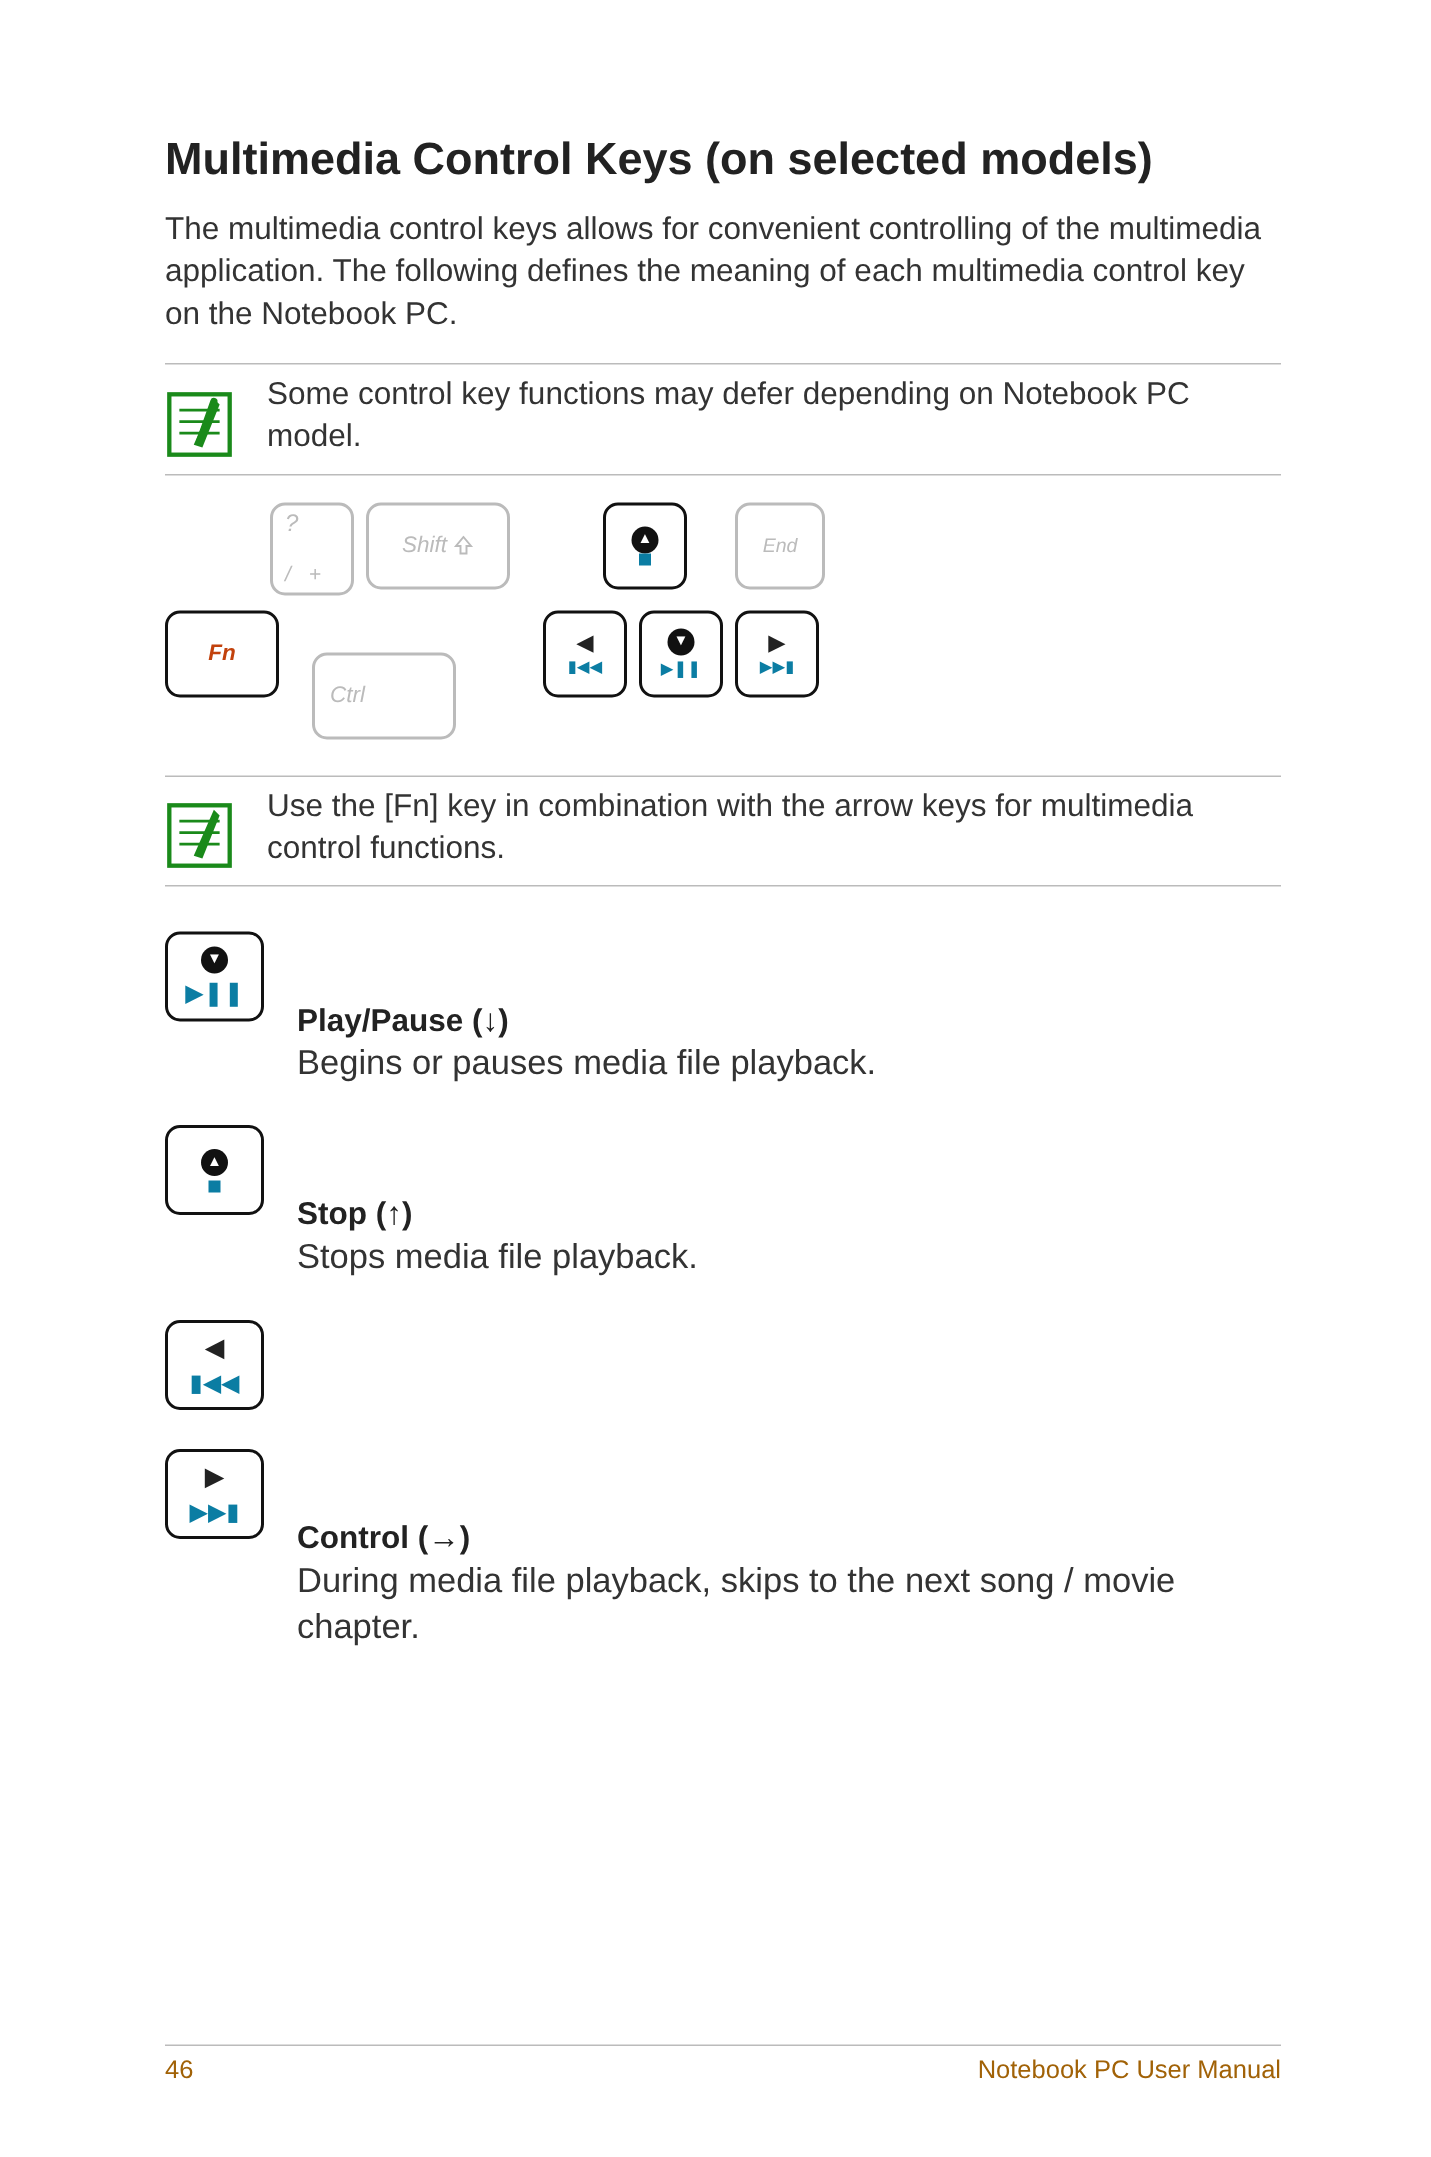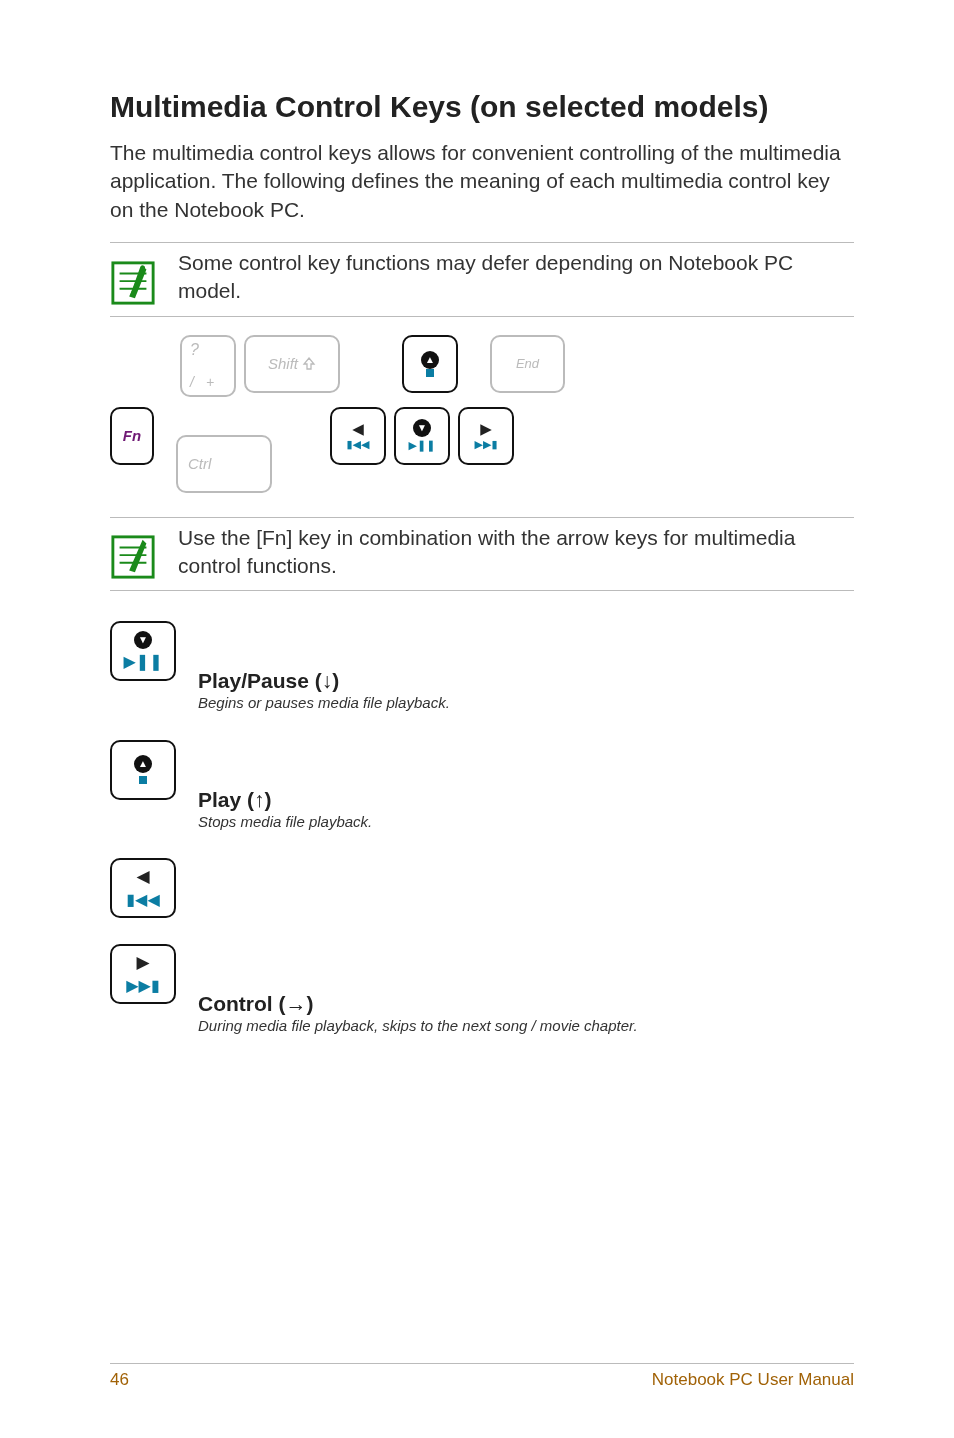--- a/index.html
+++ b/index.html
@@ -66,23 +66,23 @@
     justify-content: center;
     align-items: center;
     color: #bbb;
     font-size: 14px;
     position: relative;
   }
   .key.dark {
     border-color: #111;
   }
   .key.fn-key {
-    width: 44px;
+    width: 76px;
     font-size: 15px;
-    color: #701a75;
+    color: #c2410c;
     border-color: #111;
     font-style: italic;
     font-weight: 600;
   }
   .key.qmark {
     width: 56px;
     height: 62px;
     padding-left: 8px;
     align-items: flex-start;
     line-height: 1.1;
@@ -95,21 +95,21 @@
   .key.qmark .q-bot { font-size: 14px; display:flex; gap:12px; }
   .key.shift {
     width: 96px;
     font-style: italic;
     font-size: 15px;
     display:flex;
     flex-direction: row;
     gap:4px;
     justify-content: center;
   }
-  .key.end { width: 75px; font-style: italic; font-size: 13px; }
+  .key.end { width: 60px; font-style: italic; font-size: 13px; }
   .key.ctrl { width: 96px; font-style: italic; font-size: 15px; justify-content: flex-start; padding-left:10px; align-items:center; flex-direction: row; margin-top: 28px;}
   .key.arrow {
     width: 56px;
     height: 58px;
   }
   .key.arrow .arrow-tri { font-size: 15px; color: #222; line-height:1; }
   .key.arrow .media-glyph { font-size: 11px; margin-top: 2px; }
   .media-blue { color: #0b7da3; }
   .circle-black {
     width: 18px; height: 18px;
@@ -155,24 +155,23 @@
   .fn-texts {
     flex: 1;
     margin-top: 48px;
   }
   .fn-title {
     font-size: 21px;
     font-weight: 700;
     color: #222;
   }
   .fn-desc {
-    font-size: 15px;
+    font-size: 23px;
     line-height: 1.35;
     color: #333;
-    font-style: italic;
   }
 
   
   .footer {
     position: absolute;
     bottom: 48px;
     left: 110px;
     right: 100px;
   }
   .footer hr { border:none; border-top:1px solid #bbb; }
@@ -295,21 +294,21 @@
   </div>
 
   <div class="fn-item">
     <div class="fn-key-icon">
       <div class="circle-black">
           <span class="inner-tri">▲</span>
         </div>
       <div class="stop-sq"></div>
     </div>
     <div class="fn-texts">
-      <div class="fn-title">Play (↑)</div>
+      <div class="fn-title">Stop (↑)</div>
       <div class="fn-desc">Stops media file playback.</div>
     </div>
   </div>
 
   <div class="fn-item">
     <div class="fn-key-icon">
       <span class="arrow-tri" style="color:#222;font-size:17px">◀</span>
       <span class="media-glyph media-blue">▮◀◀</span>
     </div>
   </div>

